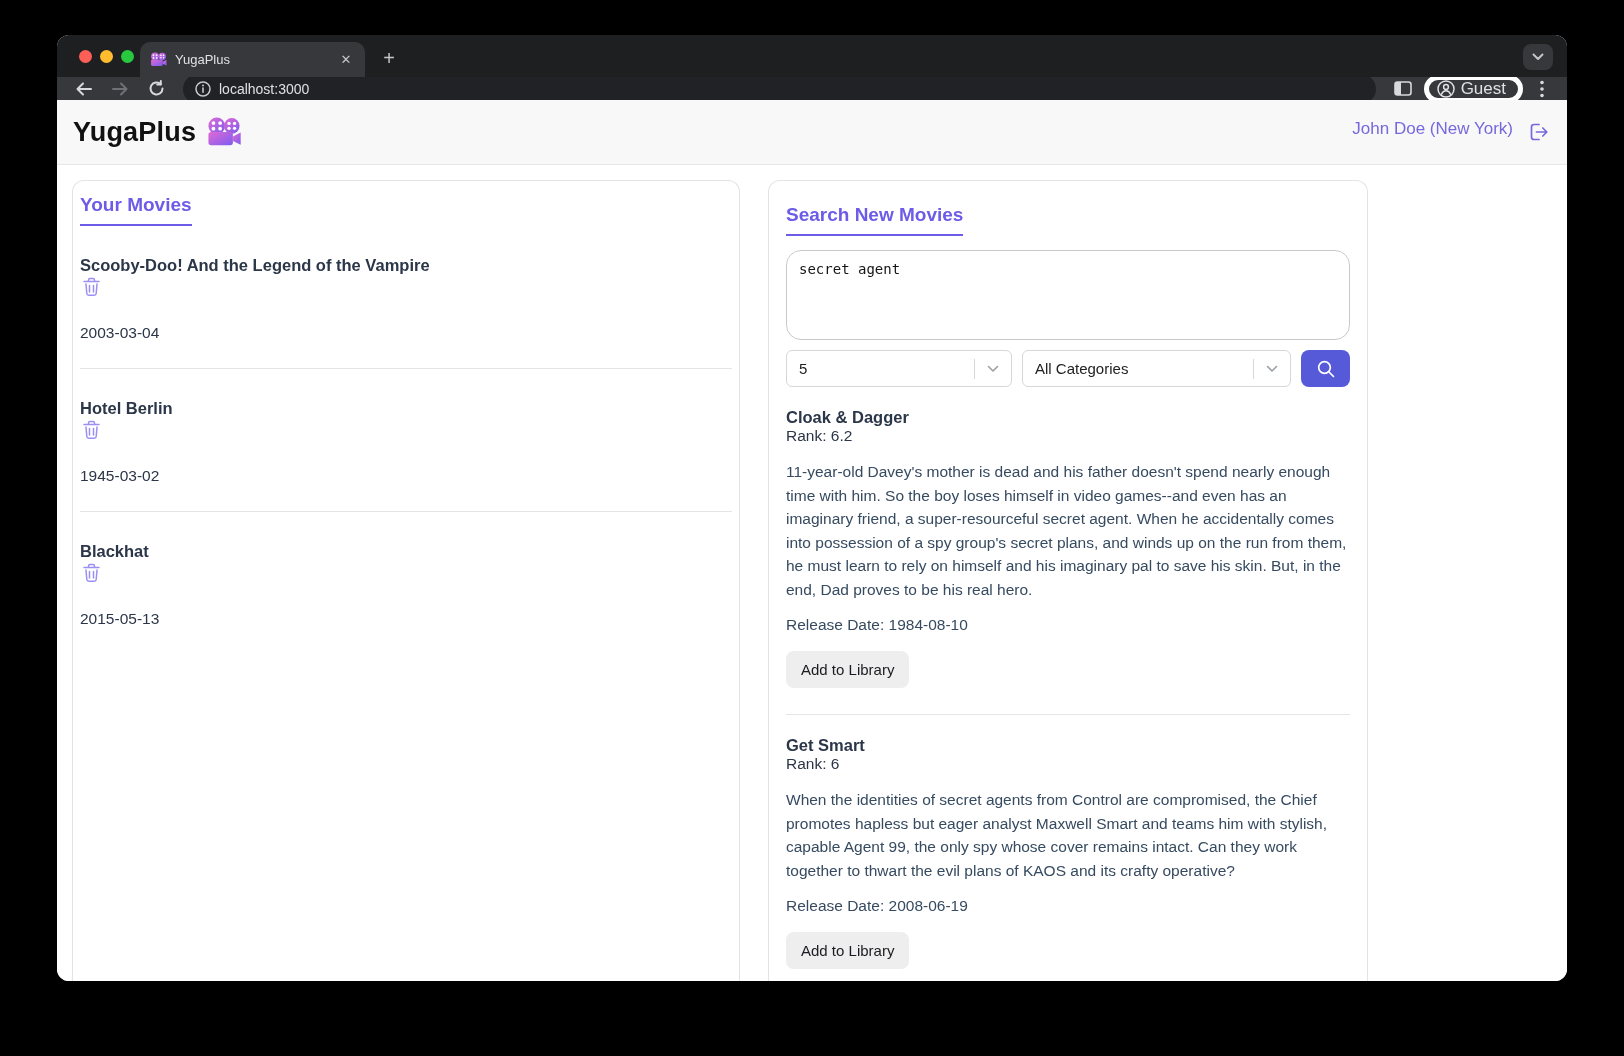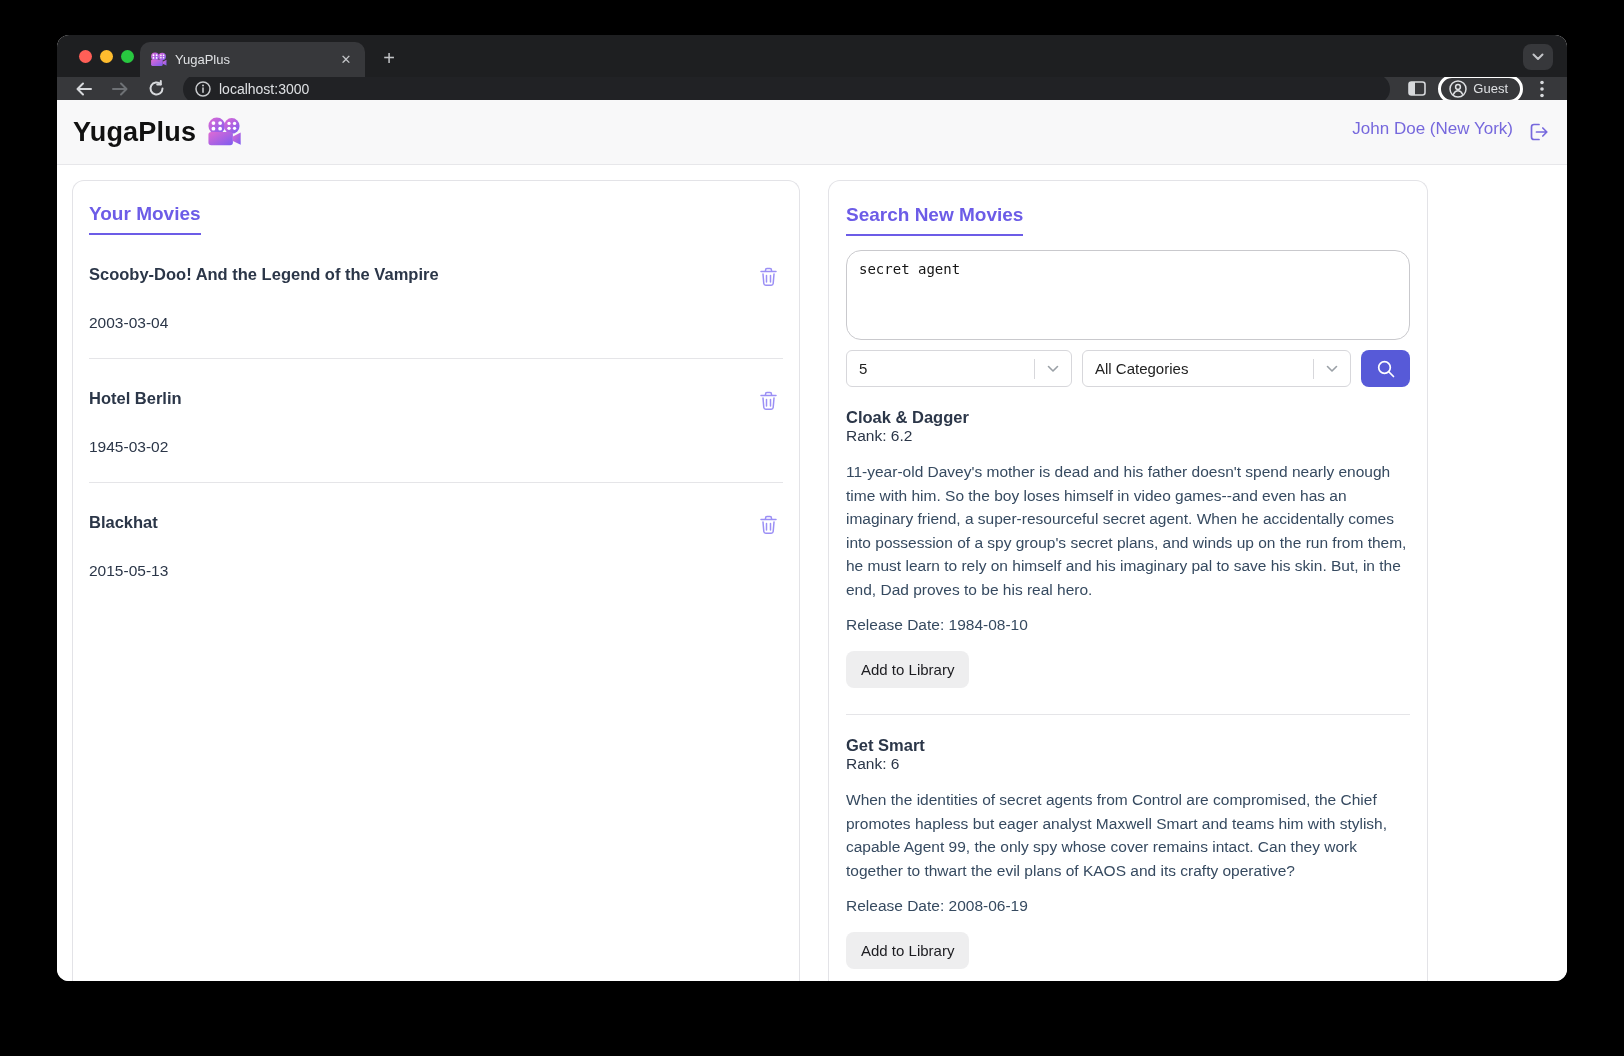--- a/index.html
+++ b/index.html
@@ -22,44 +22,44 @@
     font-size: 20px; line-height: 26px; text-align: center; border-radius: 6px; }
   .tabsearch { position: absolute; right: 14px; top: 9px; width: 30px; height: 26px; background: #37383b;
     border-radius: 8px; display: flex; align-items: center; justify-content: center; }
 
   
   .toolbar { height: 23px; background: #37383b; display: flex; align-items: center; padding: 0 12px; gap: 6px; flex: 0 0 auto; }
   .nav-btn { width: 30px; height: 30px; display: flex; align-items: center; justify-content: center; border-radius: 50%; flex: 0 0 auto; }
   .urlbar { flex: 1; height: 30px; background: #212225; border-radius: 15px; display: flex; align-items: center;
     padding: 0 12px; gap: 8px; margin: 0 6px; }
   .url-text { color: #dee0e3; font-size: 14px; }
-  .guest { height: 28px; border: 3px solid #ffffff; border-radius: 14px; display: flex; align-items: center;
-    gap: 6px; padding: 0 12px 0 8px; color: #dee0e3; font-size: 13px; flex: 0 0 auto; }
+  .guest { height: 28px; border: 5px solid #ffffff; border-radius: 14px; display: flex; align-items: center;
+    gap: 6px; padding: 0 12px 0 8px; color: #dee0e3; font-size: 17px; flex: 0 0 auto; }
   .kebab { width: 26px; height: 26px; display: flex; align-items: center; justify-content: center; flex: 0 0 auto; }
 
   
   .page { flex: 1; background: #fff; display: flex; flex-direction: column; overflow: hidden; }
   .app-header { height: 65px; background: #f8f8f9; border-bottom: 1px solid #e7e7ea; display: flex;
     align-items: center; padding: 0 16px; flex: 0 0 auto; }
   .brand { display: flex; align-items: center; gap: 10px; }
   .brand-title { font-size: 27px; font-weight: bold; color: #111; letter-spacing: 0.2px; }
   .header-right { margin-left: auto; display: flex; gap: 12px; }
   .user-name { color: #7668dd; font-size: 17px; }
   .logout-btn { display: flex; align-items: center; justify-content: center; width: 26px; height: 26px; cursor: pointer; }
 
   .content { flex: 1; display: flex; padding: 15px 0 0 15px; gap: 28px; overflow: hidden; }
   .card { border: 1px solid #e3e3e7; border-bottom: none; border-radius: 12px 12px 0 0; background: #fff; }
-  .card-left { width: 728px; padding: 16px; flex: 0 0 auto; }
+  .card-left { width: 668px; padding: 7px; flex: 0 0 auto; }
   .card-right { width: 600px; padding: 17px; flex: 0 0 auto; overflow: hidden; }
 
   .panel-heading { display: inline-block; color: #6c5ce7; font-size: 19px; font-weight: bold;
     padding-bottom: 8px; border-bottom: 2px solid #6c5ce7; margin-top: 6px; }
 
   
-  .movie-row { display: flex; justify-content: space-between; align-items: flex-start; margin-top: 30px; }
+  .movie-row { display: flex; justify-content: space-between; align-items: flex-start; margin-top: 30px; flex-direction: column; }
   .movie-title { font-size: 16.5px; font-weight: bold; color: #2b3648; }
   .trash-btn { width: 22px; height: 22px; display: flex; align-items: center; justify-content: center; cursor: pointer; margin-right: 4px; }
   .movie-date { margin-top: 27px; font-size: 15.5px; color: #2b3648; }
   .sep { border: none; border-top: 1px solid #e5e5e8; margin-top: 26px; }
 
   
   .search-box { margin-top: 14px; width: 100%; height: 90px; border: 1px solid #c9c9cd; border-radius: 15px;
     padding: 10px 12px; font-family: "DejaVu Sans Mono", "Liberation Mono", monospace; font-size: 14px;
     color: #151515; resize: none; outline: none; display: block; }
   .controls { margin-top: 10px; display: flex; gap: 10px; align-items: stretch; }

